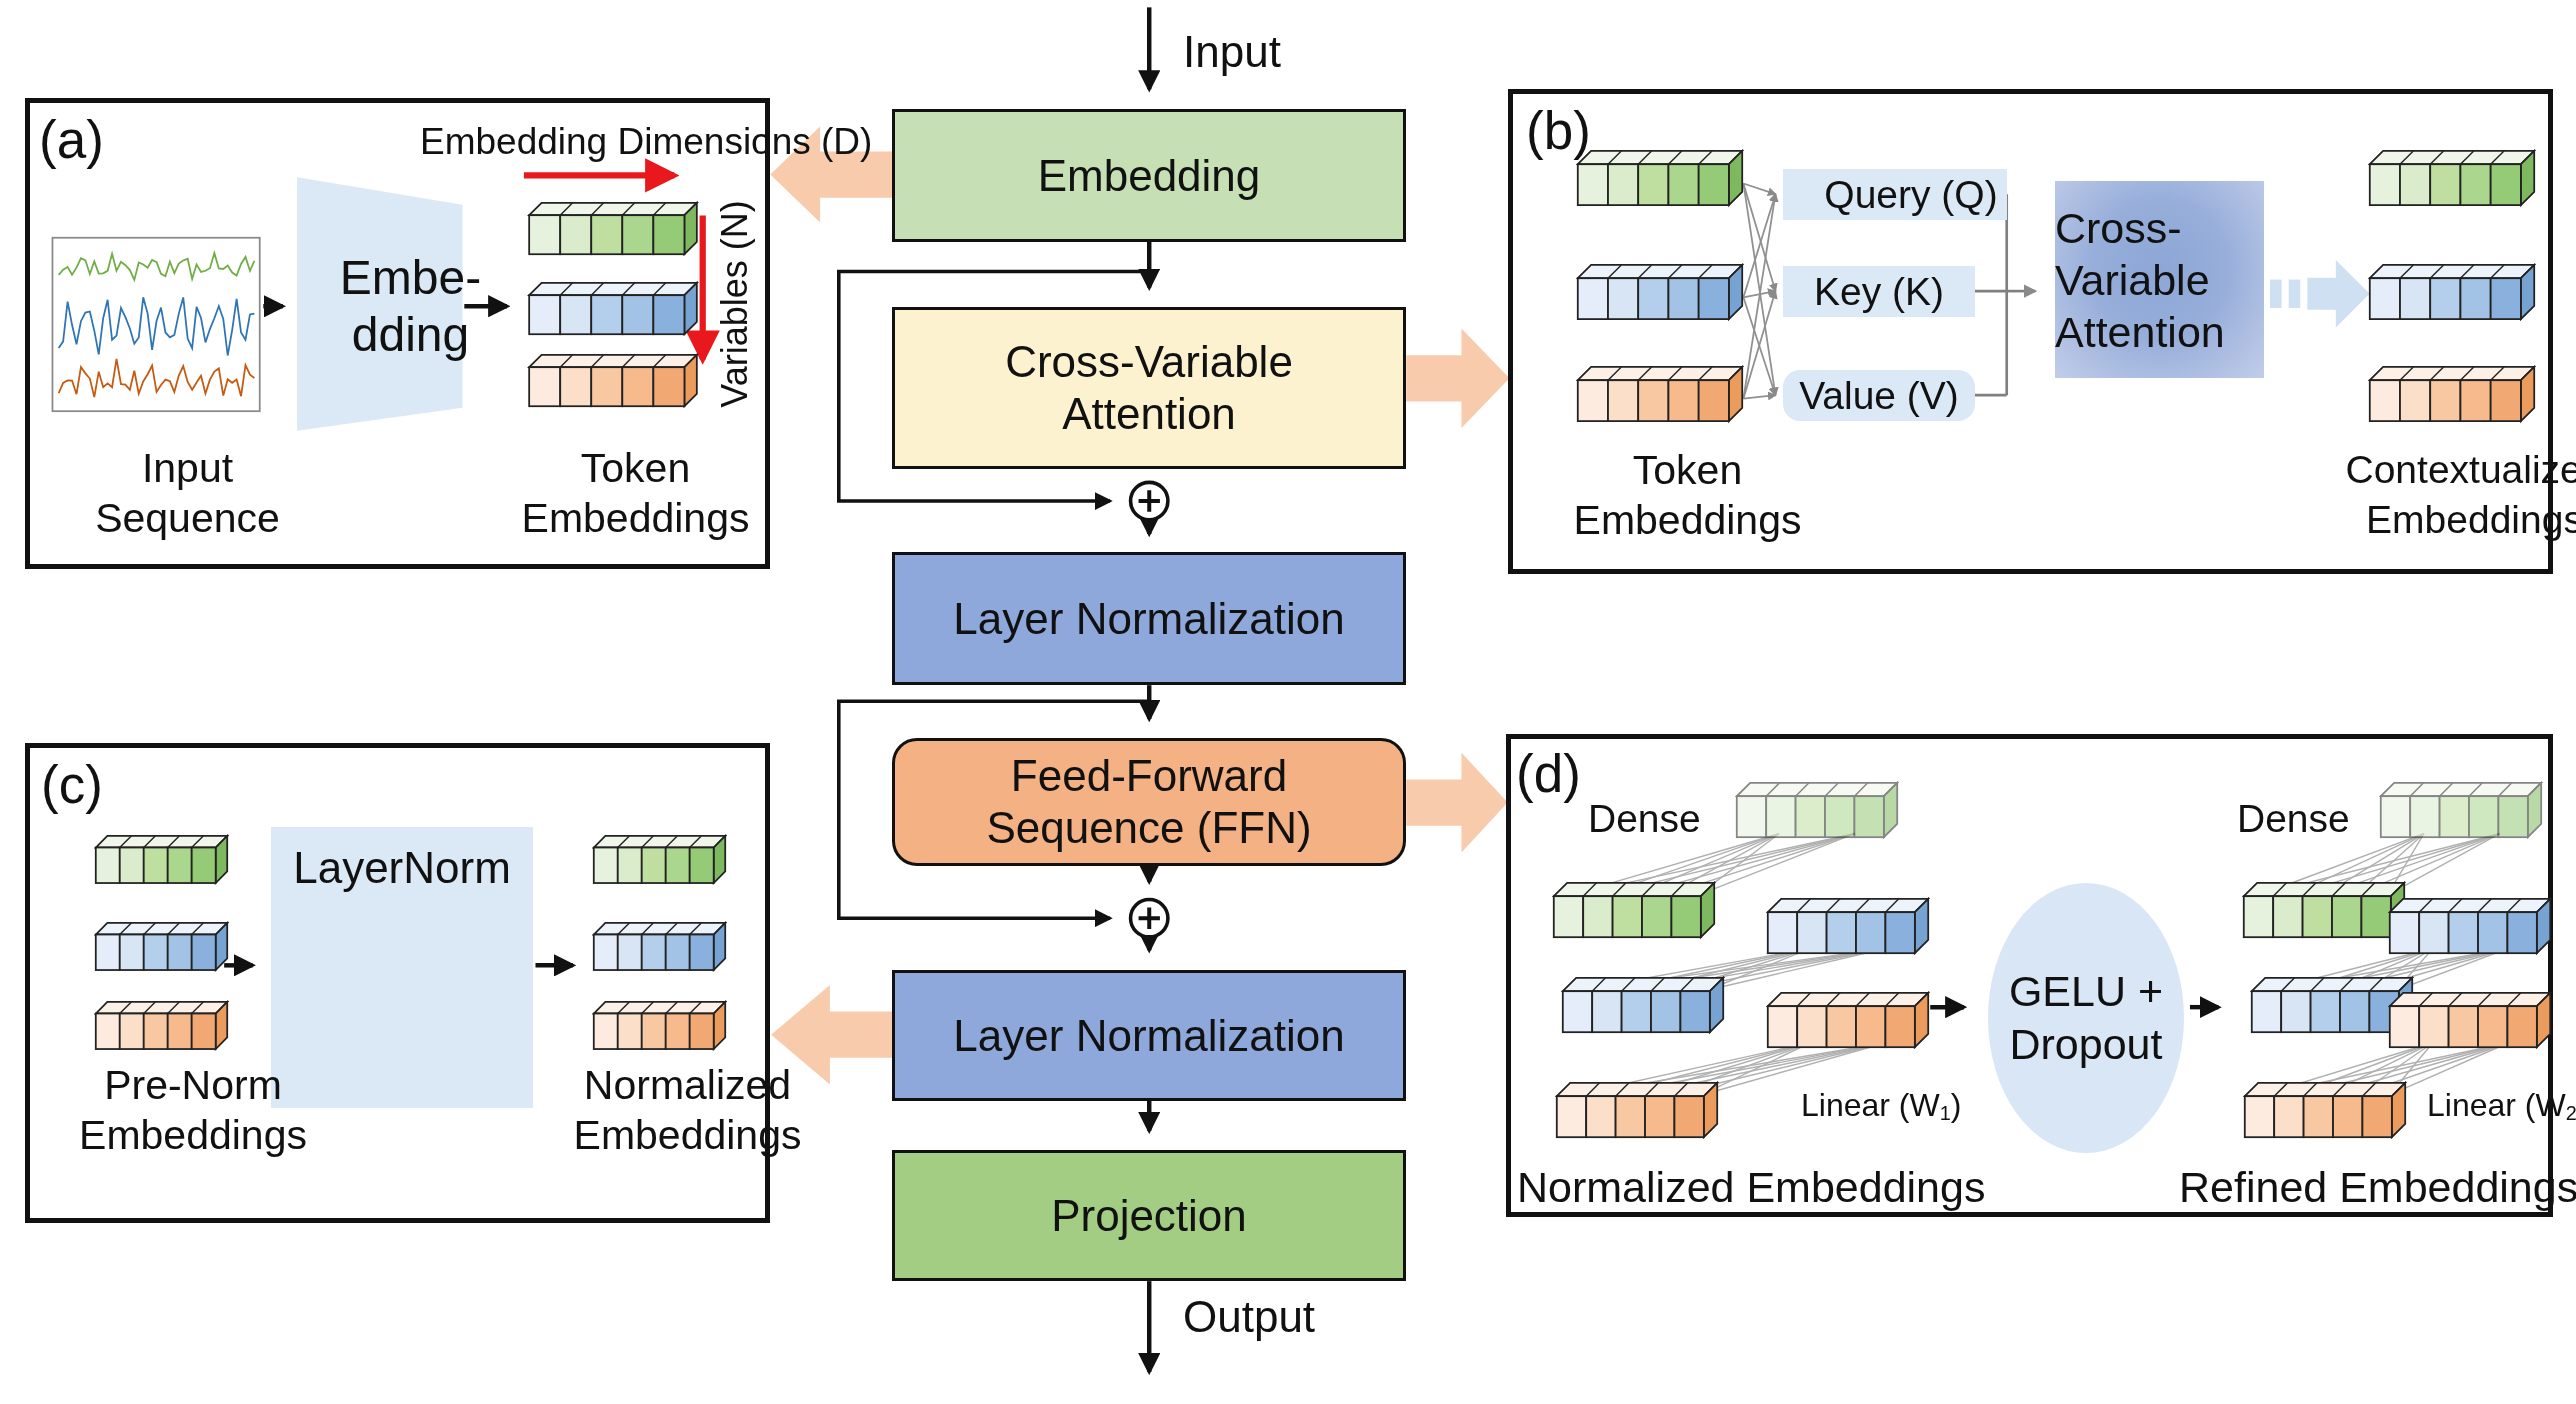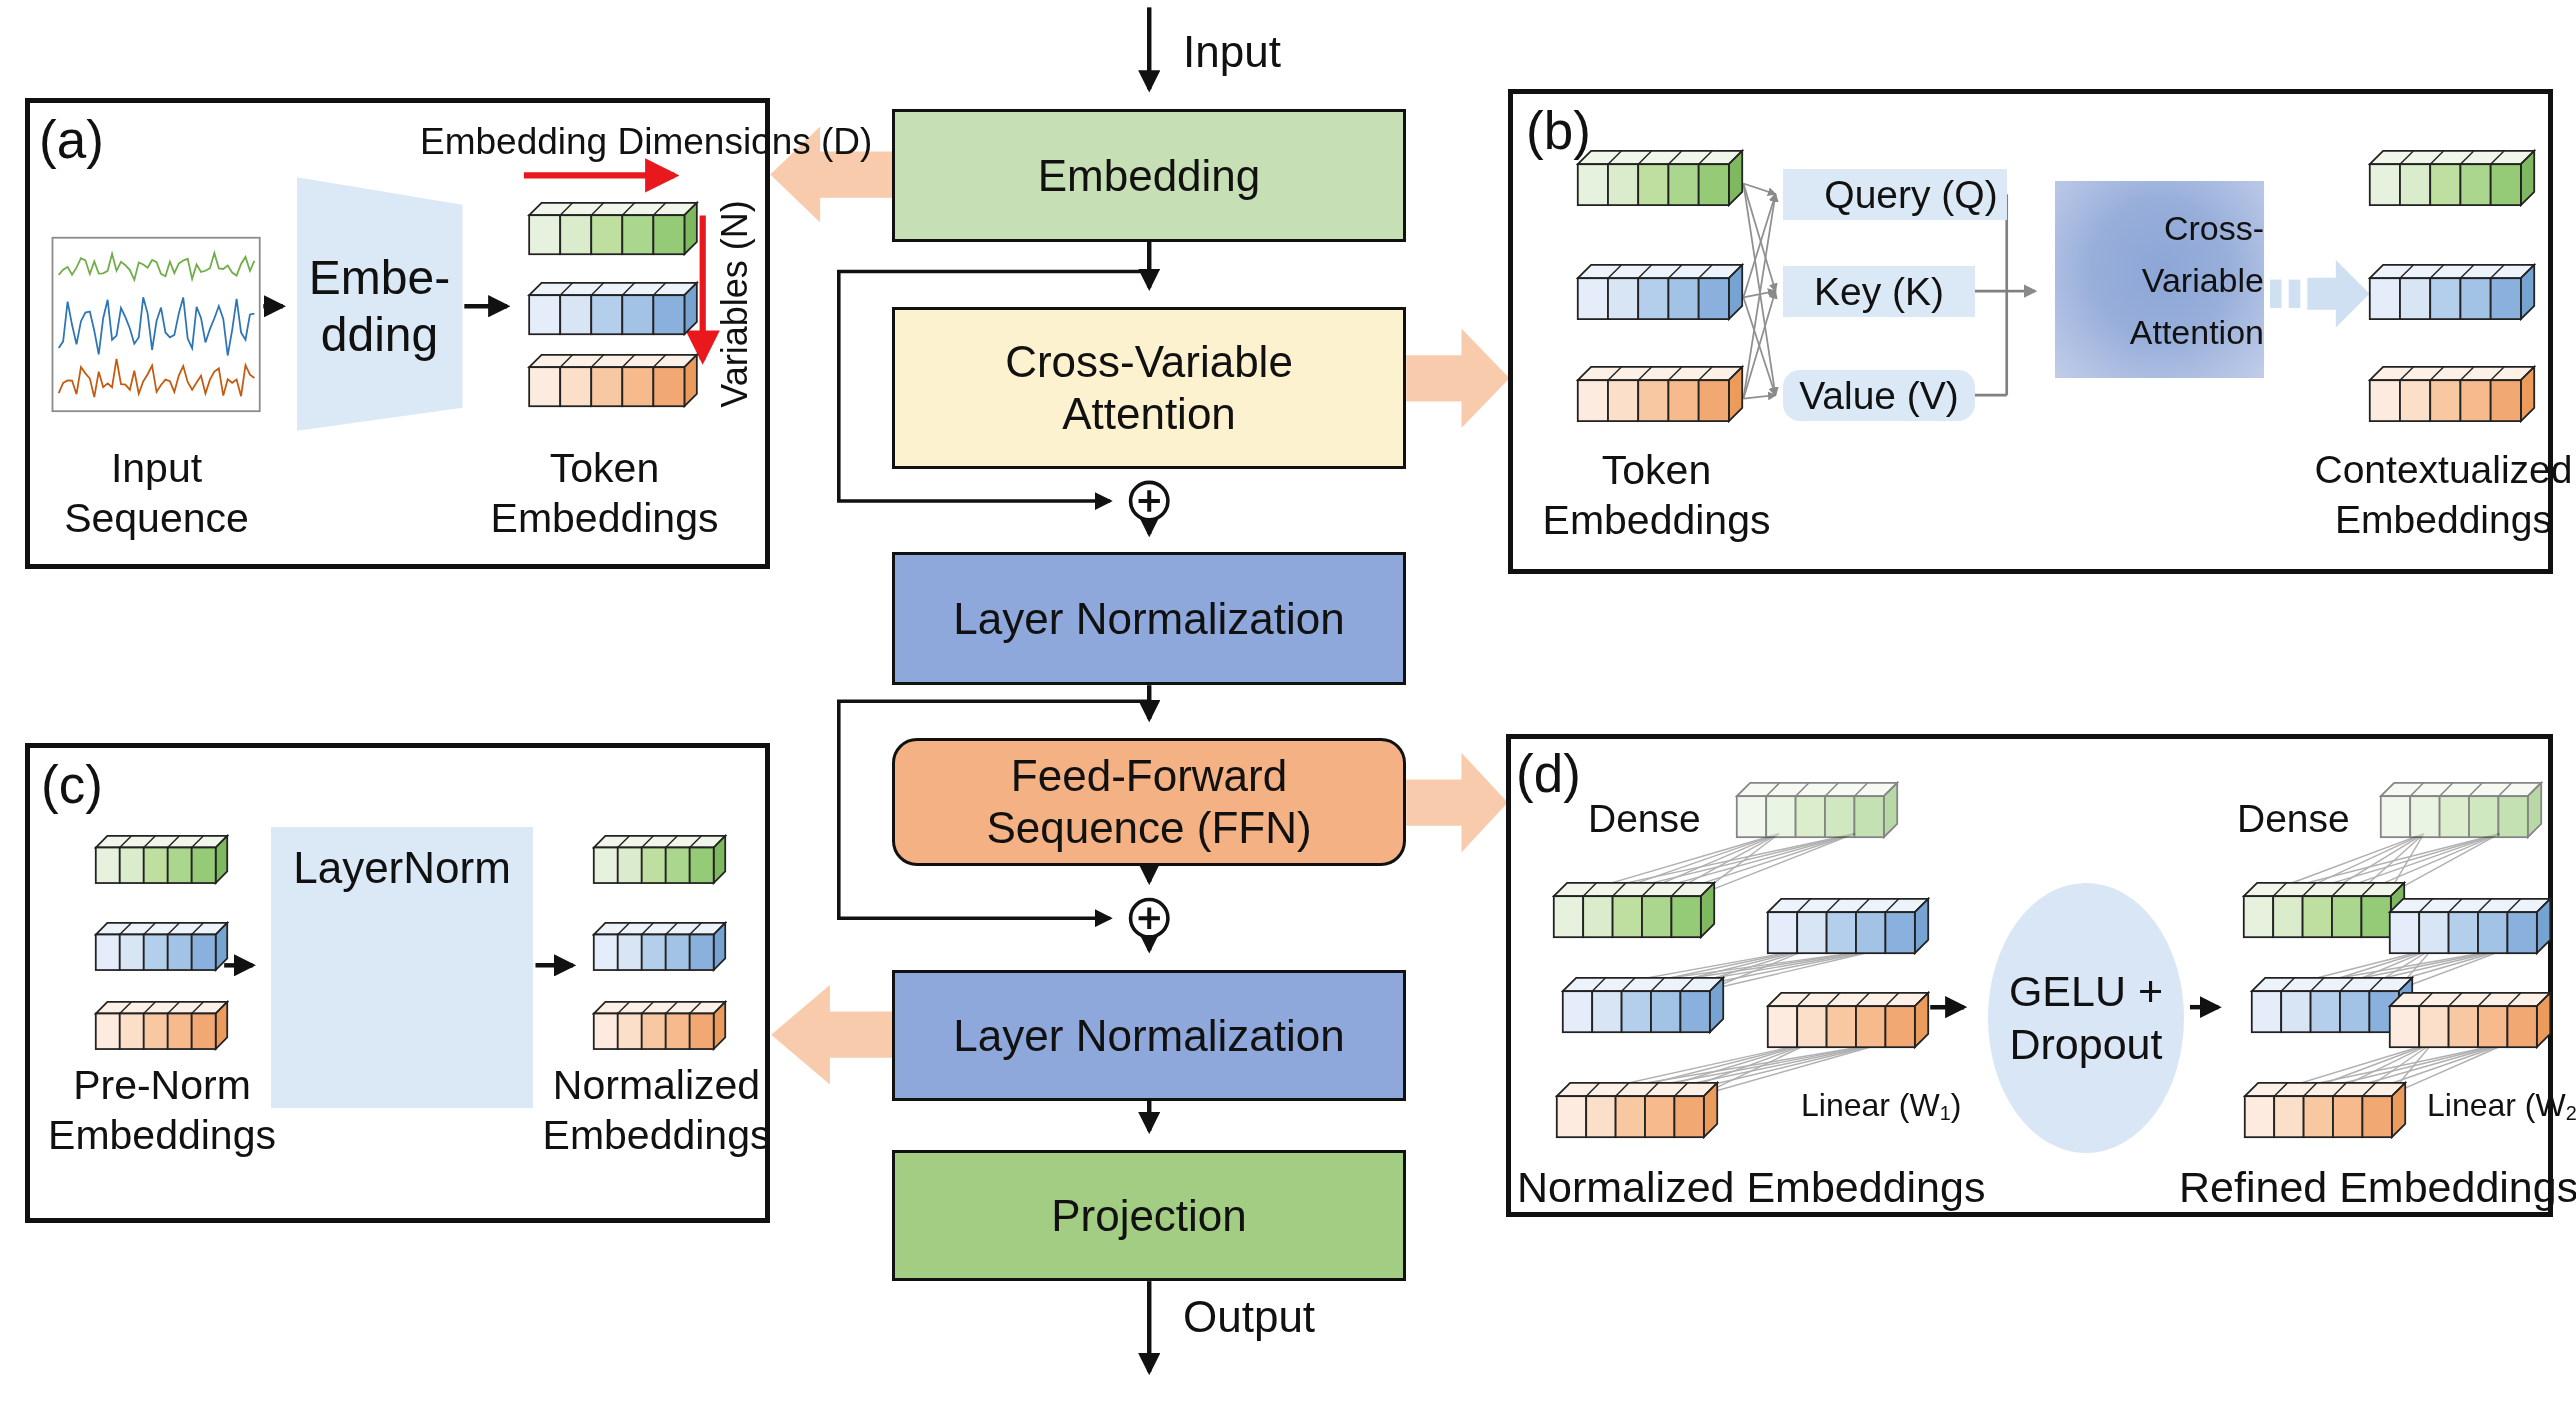--- a/index.html
+++ b/index.html
@@ -5,26 +5,26 @@
   html,body{margin:0;padding:0;background:#ffffff;}
   #canvas{position:relative;width:2576px;height:1405px;background:#ffffff;
           font-family:"Liberation Sans","DejaVu Sans",sans-serif;color:#111;overflow:hidden;}
   #wires{position:absolute;left:0;top:0;z-index:1;}
   .panel{position:absolute;border:5.3px solid #111;z-index:2;background:transparent;box-sizing:border-box;}
   .blk{position:absolute;z-index:3;border:3.6px solid #111;box-sizing:border-box;
        display:flex;flex-direction:column;align-items:center;justify-content:center;
        font-size:44px;line-height:52px;text-align:center;}
   .lbl{position:absolute;z-index:4;white-space:nowrap;}
   .tag{font-size:53px;font-weight:400;}
-  .ctr{text-align:center;white-space:normal;}
+  .ctr{text-align:center;white-space:normal;padding-left:31px;}
   .cube{position:absolute;z-index:3;line-height:0;}
   .qkv{position:absolute;z-index:3;background:#dbe8f5;display:flex;align-items:center;justify-content:center;
        font-size:39px;}
-  .attnb{position:absolute;z-index:3;display:flex;flex-direction:column;align-items:flex-end;justify-content:center;
-       font-size:34px;line-height:52px;text-align:center;
+  .attnb{position:absolute;z-index:3;display:flex;flex-direction:column;align-items:flex-start;justify-content:center;
+       font-size:43px;line-height:52px;text-align:center;
        background:radial-gradient(ellipse at 50% 45%, #8da6d6 0%, #97aeda 45%, #b3c2e4 80%, #c1cdea 100%);}
   .softbox{position:absolute;z-index:3;background:#dbe9f7;}
   .ell{position:absolute;z-index:3;border-radius:50%;background:#d9e6f6;display:flex;flex-direction:column;
        align-items:center;justify-content:center;font-size:43px;line-height:53px;text-align:right;}
   .rot{transform:rotate(-90deg);transform-origin:center center;text-align:center;}
   sub.sb{font-size:0.62em;vertical-align:-18%;}
 </style>
 </head>
 <body>
 

